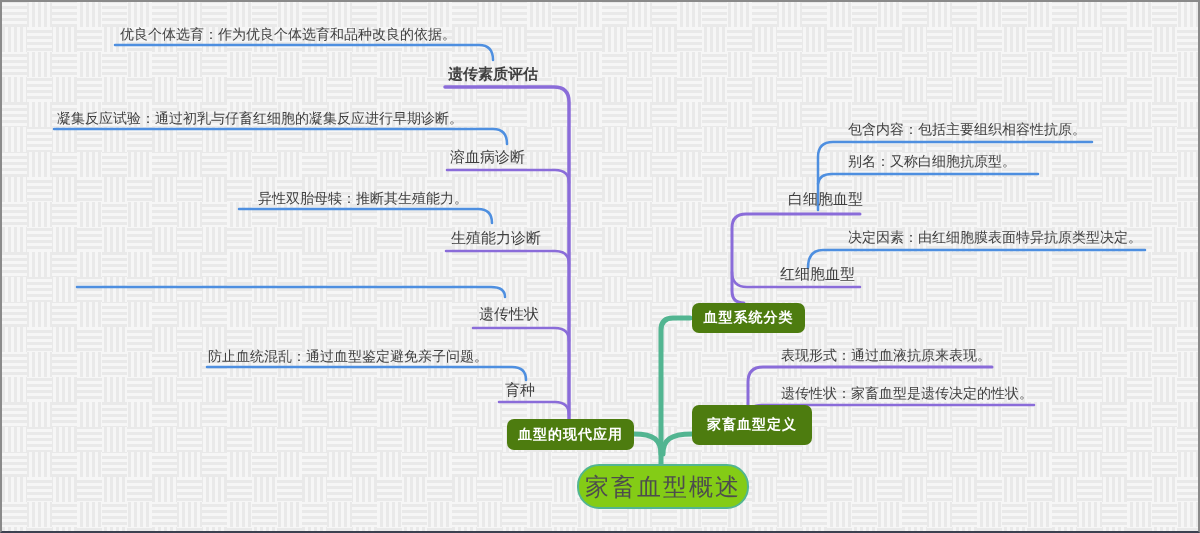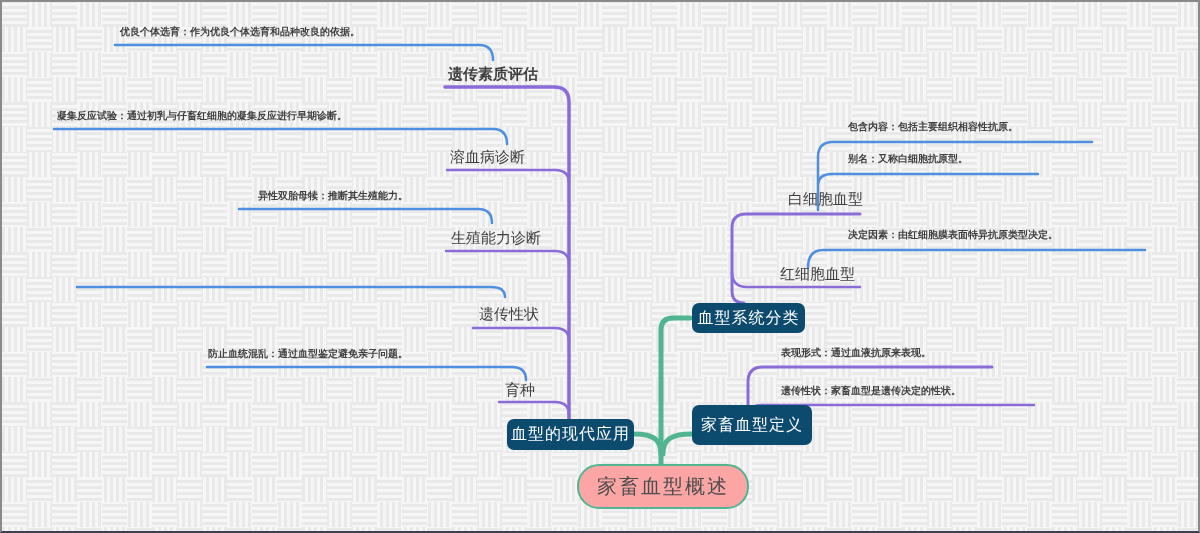--- a/index.html
+++ b/index.html
@@ -37,47 +37,47 @@
 
   svg.links { position:absolute; left:0; top:0; width:1200px; height:533px; }
 
   .label {
     position: absolute;
     white-space: nowrap;
     color: #404040;
     line-height: 1.15;
   }
   .topic { font-size: 15px; }
-  .note  { font-size: 10px; font-weight: bold; }
+  .note  { font-size: 14px; }
 
   .gbox {
     position: absolute;
-    background: #0c4a6e;
+    background: #4d7c0f;
     border-radius: 7px;
     color: #ffffff;
-    font-size: 16px;
-    font-weight: normal;
+    font-size: 14px;
+    font-weight: bold;
     letter-spacing: 1px;
     display: flex;
     align-items: center;
     justify-content: center;
     white-space: nowrap;
   }
 
   .root-node {
     position: absolute;
     left: 575px; top: 462px;
     width: 172px; height: 45px;
-    background: #fca5a5;
+    background: #84cc16;
     border: 2px solid #52b591;
     border-radius: 22px;
     display: flex;
     align-items: center;
     justify-content: center;
-    font-size: 20px;
+    font-size: 24px;
     color: #4d4d4d;
     letter-spacing: 2px;
     white-space: nowrap;
   }
 </style>
 </head>
 <body>
 
 <div class="canvas">
   <div class="weave v"></div>

